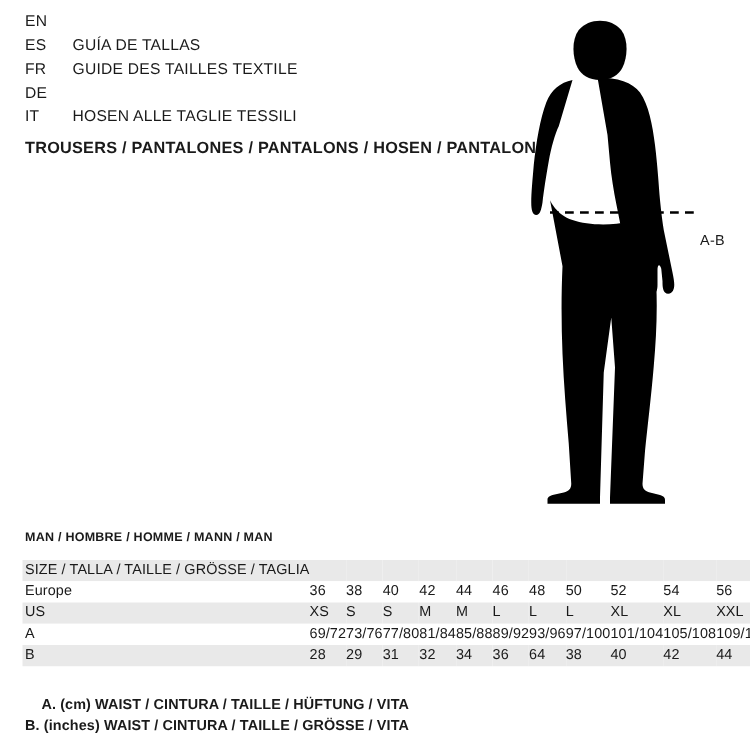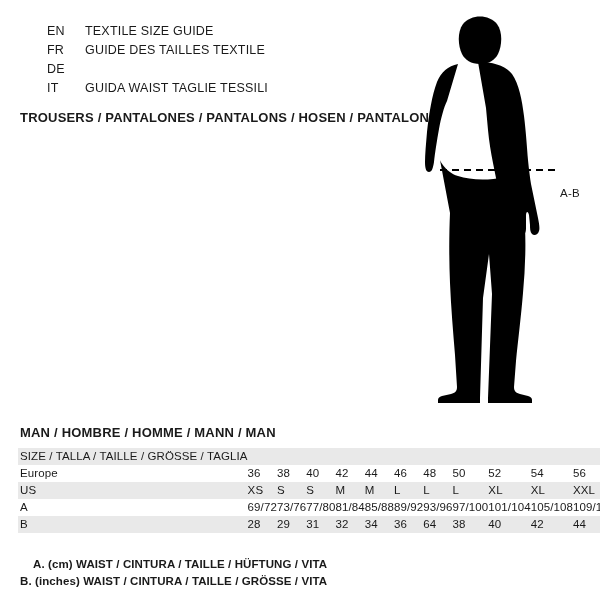--- a/index.html
+++ b/index.html
@@ -18,23 +18,22 @@
     position: relative;
     width: 600px;
     height: 600px;
     box-sizing: border-box;
   }
 
   
   .lang-block {
     position: absolute;
     left: 20px;
-    top: 24px;
+    top: 10px;
     width: 330px;
-    margin-left: 27px;
   }
   .lang-row {
     display: flex;
     align-items: baseline;
     height: 19px;
   }
   .lang-code {
     width: 38px;
     font-size: 12.5px;
     letter-spacing: 0.2px;
@@ -75,21 +74,21 @@
     font-size: 11.5px;
     letter-spacing: 0.3px;
     margin-top: 24px;
   }
 
   
   .man-title {
     position: absolute;
     left: 20px;
     top: 425px;
-    font-size: 13px;
+    font-size: 10px;
     font-weight: bold;
     letter-spacing: 0.2px;
     white-space: nowrap;
   }
 
   
   .size-table {
     position: absolute;
     left: 18px;
     top: 448px;
@@ -137,36 +136,39 @@
 </style>
 </head>
 <body>
 
 <div class="page">
 
   <div class="lang-block">
 
     <div class="lang-row">
       <span class="lang-code">EN</span>
-      <span class="lang-text">TEXTILE SIZE GUIDE</span>
-    </div>
-
+    </div>
+
+    <div class="lang-row">
+      <span class="lang-code">ES</span>
+      <span class="lang-text">GUÍA DE TALLAS</span>
+    </div>
 
     <div class="lang-row">
       <span class="lang-code">FR</span>
       <span class="lang-text">GUIDE DES TAILLES TEXTILE</span>
     </div>
 
     <div class="lang-row">
       <span class="lang-code">DE</span>
     </div>
 
     <div class="lang-row">
       <span class="lang-code">IT</span>
-      <span class="lang-text">GUIDA WAIST TAGLIE TESSILI</span>
+      <span class="lang-text">HOSEN ALLE TAGLIE TESSILI</span>
     </div>
 
   </div>
 
   <div class="section-title">TROUSERS / PANTALONES / PANTALONS / HOSEN / PANTALONI</div>
 
   <div class="figure-wrap">
     <svg class="figure-svg" width="190" height="400" viewBox="0 0 190 400">
       <g fill="#000000">
 

